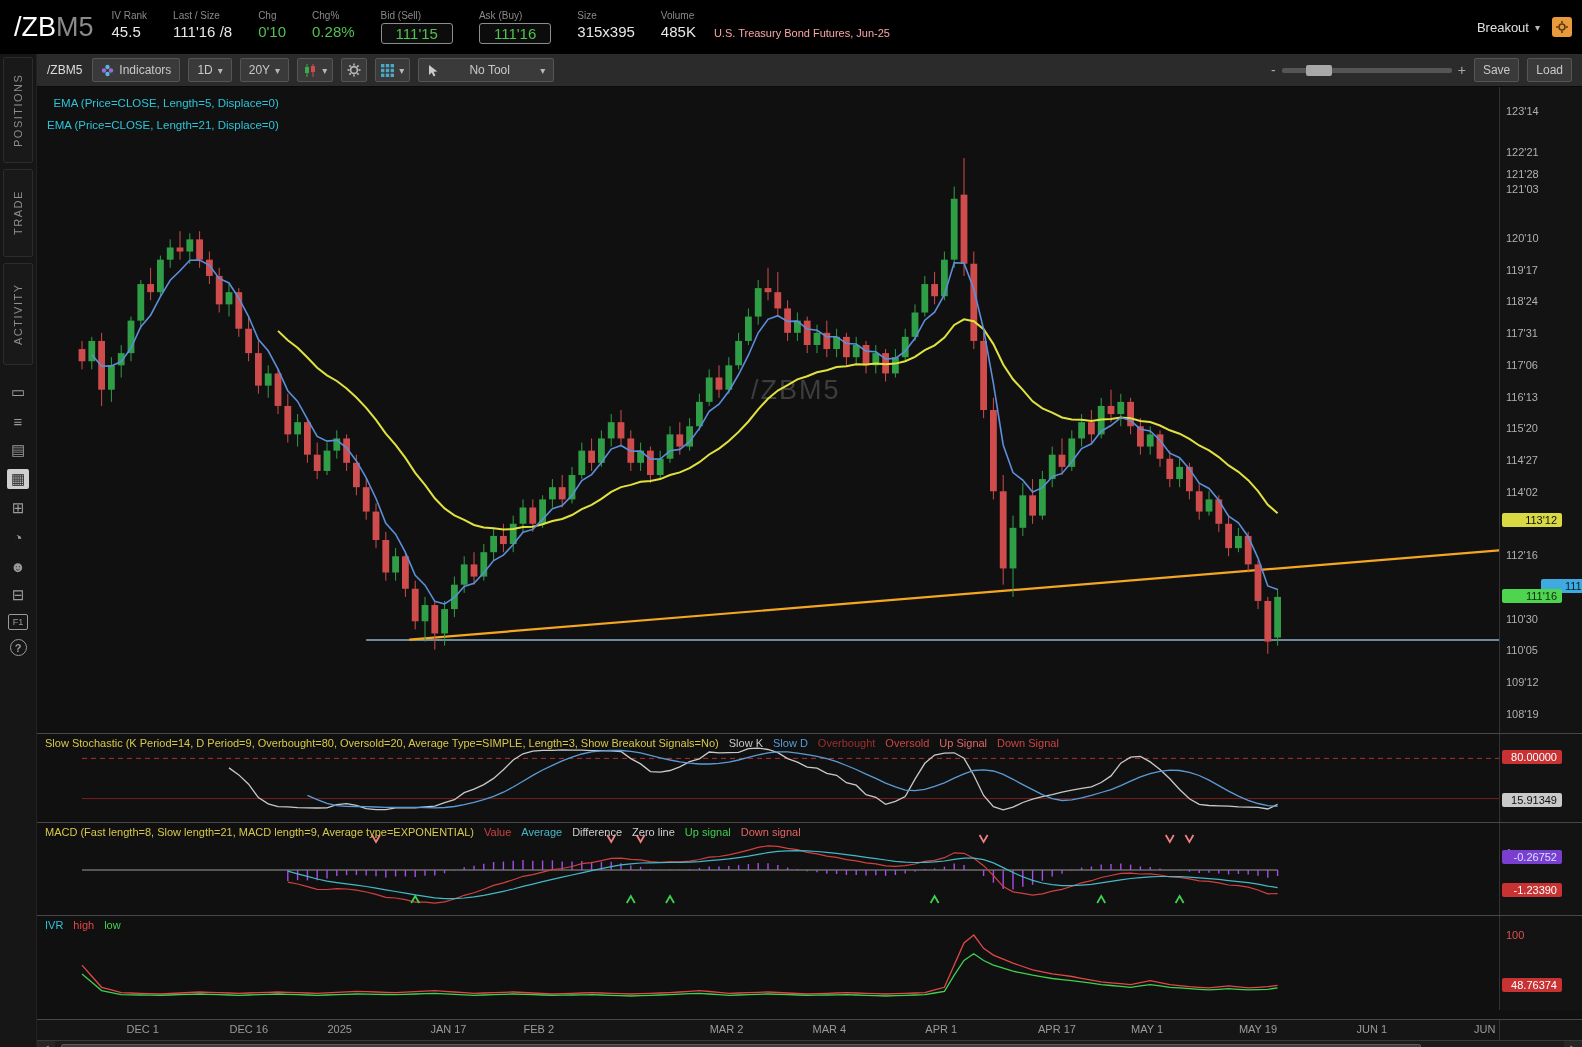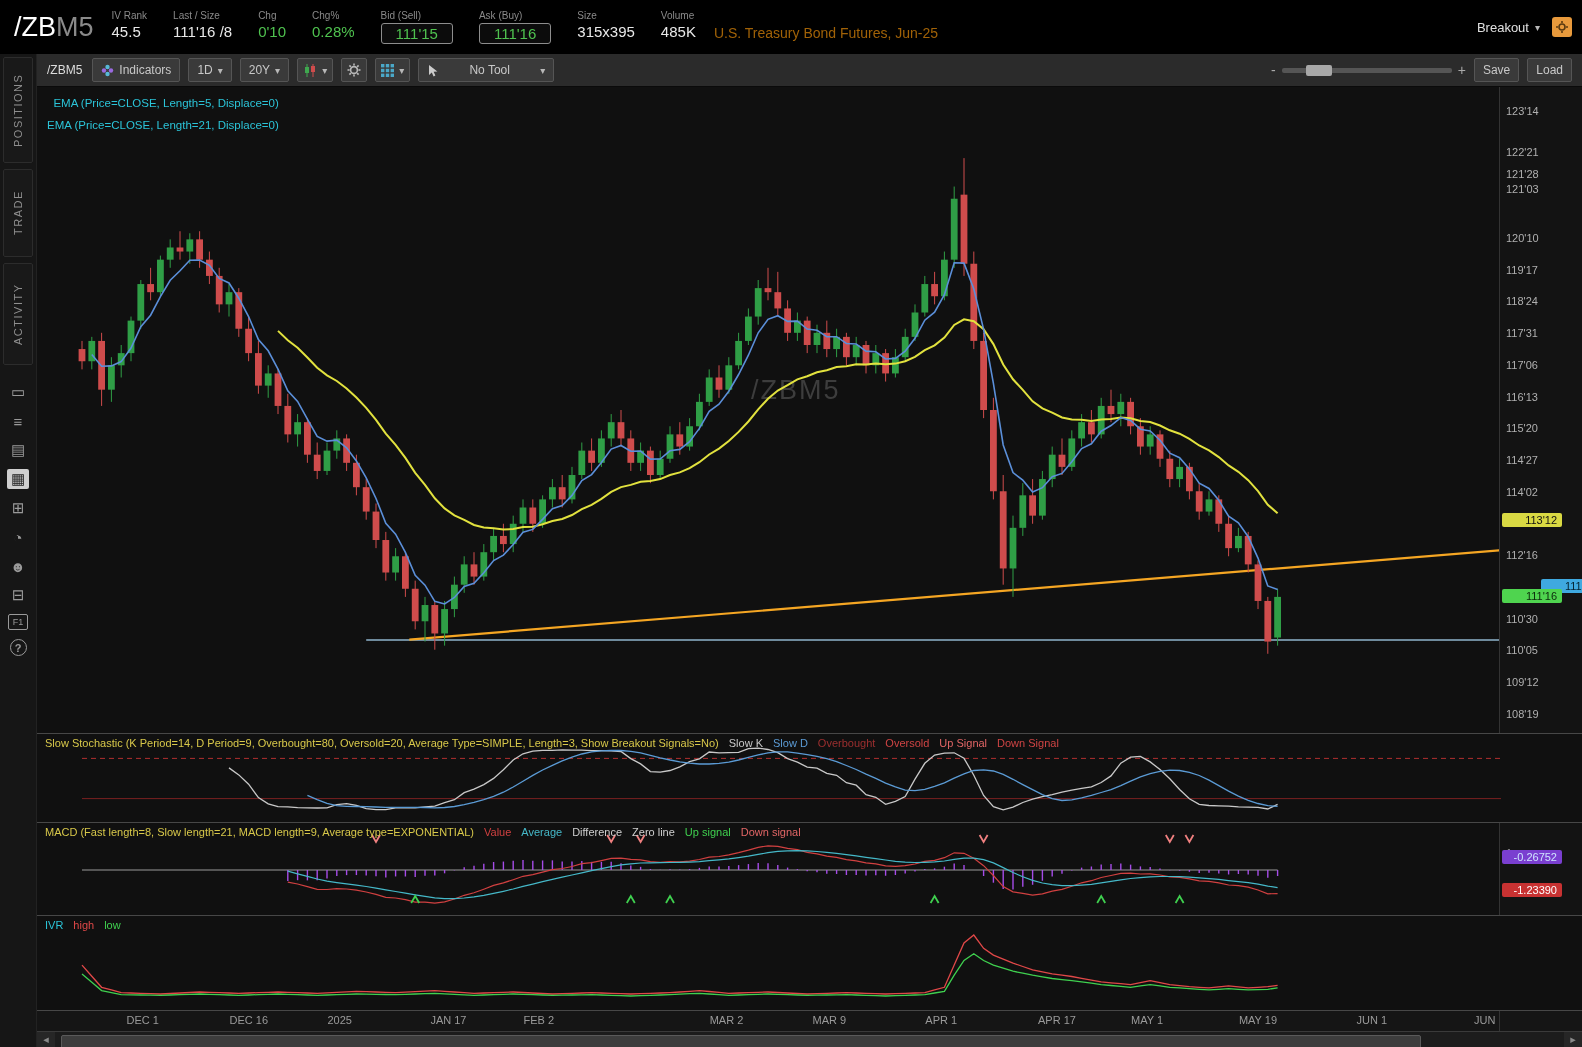--- a/index.html
+++ b/index.html
@@ -9,21 +9,21 @@
   .hdr{height:54px;display:flex;align-items:center;padding:0 10px;background:#000;flex:0 0 auto;}
   .sym{font-size:27px;margin:0 18px 0 4px;white-space:nowrap;}
   .sym .root{color:#fff;}
   .sym .suffix{color:#8a8a8a;}
   .hfields{display:flex;align-items:flex-start;gap:26px;}
   .hfield{display:flex;flex-direction:column;align-items:flex-start;gap:2px;}
   .hlabel{font-size:10px;color:#8a8a8a;white-space:nowrap;}
   .hvalue{font-size:15px;color:#e8e8e8;white-space:nowrap;}
   .hvalue.green{color:#4fc24f;}
   .hvalue.boxed{border:1px solid #8d8d8d;border-radius:3px;background:#0c0c0c;padding:1px 14px;}
-  .htitle{font-size:14px;color:#a16207;margin-left:18px;white-space:nowrap;margin-top:12px;}
+  .htitle{font-size:11px;color:#fca5a5;margin-left:18px;white-space:nowrap;margin-top:12px;}
   .hspacer{flex:1;}
   .accounts{display:flex;align-items:center;gap:6px;font-size:13px;color:#e0e0e0;cursor:pointer;margin-right:12px;}
   .caret{font-size:10px;color:#b8b8b8;}
   .setup{width:20px;height:20px;background:#e89a3c;border-radius:3px;display:flex;align-items:center;justify-content:center;}
   
   .bodyrow{flex:1;display:flex;min-height:0;}
   .sidebar{width:36px;background:#161616;border-right:1px solid #222;display:flex;flex-direction:column;flex:0 0 auto;}
   .vtab{writing-mode:vertical-rl;transform:rotate(180deg);display:flex;align-items:center;justify-content:center;
     color:#8f8f8f;font-size:11px;letter-spacing:1.5px;border:1px solid #2c2c2c;background:#191919;
     border-radius:2px;margin:3px;cursor:pointer;}
@@ -61,21 +61,21 @@
   .b-yellow{background:#d9d943;color:#111;}
   .b-blue{background:#3fa9e0;color:#06222e;margin-left:39px;}
   .b-green{background:#4fd44f;color:#0c2a0c;}
   .b-red{background:#c83232;color:#fff;}
   .b-gray{background:#c9c9c9;color:#111;}
   .b-purple{background:#7a3fd0;color:#cfe4ff;}
   .pane-header{position:absolute;top:3px;left:8px;font-size:11px;white-space:nowrap;z-index:3;}
   .pane-header span{margin-right:10px;}
   .chart-legend{position:absolute;top:6px;left:10px;z-index:3;font-size:11.5px;line-height:1.9;}
   
-  .xaxisrow{height:20px;background:#151515;}
+  .xaxisrow{height:20px;background:#151515;margin-top:9px;}
   .xaxis-plot{width:1464px;position:relative;}
   .xlabel{position:absolute;top:3px;font-size:11px;color:#9a9a9a;white-space:nowrap;}
   .scrollrow{height:20px;background:#1c1c1c;display:flex;align-items:center;border-top:1px solid #3a3a3a;}
   .scrollarrow{width:18px;height:100%;display:flex;align-items:center;justify-content:center;color:#8a8a8a;
     font-size:11px;cursor:pointer;background:#262626;}
   .scrolltrack{flex:1;height:100%;position:relative;background:#1c1c1c;}
   .scrollthumb{position:absolute;left:6px;top:3px;height:13px;width:90%;background:#3d3d3d;border:1px solid #5a5a5a;
     border-radius:2px;cursor:grab;}
 </style>
 </head>
@@ -532,20 +532,24 @@
         <div class="prow" style="height:88px;">
           <div class="plot" id="stoch-plot">
             <div class="pane-header" id="stoch-header"><span style="color: rgb(216, 200, 74);">Slow Stochastic (K Period=14, D Period=9, Overbought=80, Oversold=20, Average Type=SIMPLE, Length=3, Show Breakout Signals=No)</span><span style="color: rgb(200, 200, 200);">Slow K</span><span style="color: rgb(91, 155, 213);">Slow D</span><span style="color: rgb(156, 47, 47);">Overbought</span><span style="color: rgb(207, 68, 68);">Oversold</span><span style="color: rgb(226, 102, 102);">Up Signal</span><span style="color: rgb(207, 68, 68);">Down Signal</span></div>
           <svg width="1464" height="86">
                 <line x1="45" y1="24.4" x2="1464" y2="24.4" stroke="#b03030" stroke-width="1" stroke-dasharray="5,4"></line>
                 <line x1="45" y1="64.6" x2="1464" y2="64.6" stroke="#7a2020" stroke-width="1"></line>
                 <path d="M192.0 33.9 L201.8 40.9 L211.6 50.2 L221.4 63.6 L231.2 69.9 L241.0 72.6 L250.8 72.9 L260.6 73.6 L270.4 73.8 L280.2 74.0 L290.0 73.9 L299.8 70.7 L309.6 69.7 L319.4 71.4 L329.2 74.6 L339.0 75.6 L348.8 75.7 L358.6 73.9 L368.4 73.9 L378.2 73.9 L388.0 72.8 L397.8 72.1 L407.6 68.7 L417.4 65.7 L427.2 58.6 L437.0 55.1 L446.8 50.6 L456.6 44.4 L466.4 35.8 L476.2 26.0 L486.0 19.8 L495.8 17.2 L505.6 16.4 L515.4 16.3 L525.2 15.8 L535.0 16.2 L544.8 16.2 L554.6 16.6 L564.4 16.7 L574.2 16.8 L584.0 17.5 L593.8 24.6 L603.6 29.9 L613.4 37.6 L623.2 38.2 L633.0 36.5 L642.8 32.9 L652.6 27.7 L662.4 24.8 L672.2 18.0 L682.0 18.9 L691.8 18.7 L701.6 18.3 L711.4 14.7 L721.2 14.1 L731.0 15.5 L740.8 18.6 L750.6 24.6 L760.4 28.1 L770.2 33.1 L780.0 34.2 L789.8 39.3 L799.6 41.3 L809.4 48.7 L819.2 51.2 L829.0 60.7 L838.8 63.3 L848.6 70.4 L858.4 67.3 L868.2 62.5 L878.0 45.1 L887.8 29.3 L897.6 21.0 L907.4 19.1 L917.2 18.8 L927.0 24.3 L936.8 41.2 L946.6 61.5 L956.4 72.7 L966.2 75.9 L976.0 73.1 L985.8 68.5 L995.6 65.2 L1005.4 62.7 L1015.2 60.6 L1025.0 58.1 L1034.8 56.1 L1044.6 54.4 L1054.4 52.8 L1064.2 48.5 L1074.0 41.9 L1083.8 29.2 L1093.6 23.1 L1103.4 22.4 L1113.2 27.9 L1123.0 35.5 L1132.8 44.7 L1142.6 55.5 L1152.4 64.7 L1162.2 70.3 L1172.0 71.5 L1181.8 71.8 L1191.6 72.1 L1201.4 72.9 L1211.2 73.2 L1221.0 73.4 L1230.8 75.0 L1240.6 70.4 " fill="none" stroke="#c8c8c8" stroke-width="1.3"></path>
                 <path d="M270.4 61.3 L280.2 65.7 L290.0 69.4 L299.8 71.7 L309.6 72.4 L319.4 72.5 L329.2 72.7 L339.0 73.0 L348.8 73.3 L358.6 73.3 L368.4 73.3 L378.2 73.3 L388.0 73.5 L397.8 73.8 L407.6 73.5 L417.4 72.5 L427.2 70.6 L437.0 68.3 L446.8 65.7 L456.6 62.4 L466.4 58.2 L476.2 53.0 L486.0 47.2 L495.8 41.4 L505.6 36.0 L515.4 31.3 L525.2 26.9 L535.0 23.1 L544.8 20.0 L554.6 17.8 L564.4 16.8 L574.2 16.5 L584.0 16.5 L593.8 17.4 L603.6 18.9 L613.4 21.3 L623.2 23.8 L633.0 26.0 L642.8 27.9 L652.6 29.1 L662.4 30.0 L672.2 30.0 L682.0 29.4 L691.8 28.1 L701.6 26.0 L711.4 23.4 L721.2 20.9 L731.0 18.9 L740.8 17.9 L750.6 17.9 L760.4 19.1 L770.2 20.6 L780.0 22.4 L789.8 24.7 L799.6 27.7 L809.4 31.5 L819.2 35.5 L829.0 40.1 L838.8 44.4 L848.6 49.1 L858.4 52.9 L868.2 56.1 L878.0 56.7 L887.8 55.4 L897.6 52.3 L907.4 48.8 L917.2 44.1 L927.0 39.8 L936.8 36.5 L946.6 35.9 L956.4 37.0 L966.2 40.4 L976.0 45.3 L985.8 50.6 L995.6 55.7 L1005.4 60.6 L1015.2 64.6 L1025.0 66.5 L1034.8 65.9 L1044.6 63.8 L1054.4 61.3 L1064.2 58.5 L1074.0 55.6 L1083.8 51.6 L1093.6 47.2 L1103.4 42.9 L1113.2 39.6 L1123.0 37.3 L1132.8 36.2 L1142.6 36.5 L1152.4 38.3 L1162.2 41.5 L1172.0 46.2 L1181.8 51.6 L1191.6 57.1 L1201.4 62.1 L1211.2 66.3 L1221.0 69.5 L1230.8 71.7 L1240.6 72.3 " fill="none" stroke="#5b9bd5" stroke-width="1.3"></path>
               </svg>
             </div>
+          <div class="axis" id="stoch-axis">
+              <div class="axbadge b-red" style="top: 16.4px;">80.00000</div>
+              <div class="axbadge b-gray" style="top: 59.338px;">15.91349</div>
+            </div>
         </div>
 
         <div class="prow" style="height:92px;">
           <div class="plot" id="macd-plot">
             <div class="pane-header" id="macd-header"><span style="color: rgb(216, 200, 74);">MACD (Fast length=8, Slow length=21, MACD length=9, Average type=EXPONENTIAL)</span><span style="color: rgb(208, 64, 64);">Value</span><span style="color: rgb(69, 184, 200);">Average</span><span style="color: rgb(207, 207, 207);">Difference</span><span style="color: rgb(207, 207, 207);">Zero line</span><span style="color: rgb(63, 208, 79);">Up signal</span><span style="color: rgb(226, 102, 102);">Down signal</span></div>
           <svg width="1464" height="90">
                 <line x1="45" y1="47" x2="1240.6000000000001" y2="47" stroke="#9a9a9a" stroke-width="1"></line>
                 <g>
                   <line x1="250.8" y1="47" x2="250.8" y2="57.94120095129474" stroke="#a64ce8" stroke-width="1.4"></line>
                   <line x1="260.6" y1="47" x2="260.6" y2="57.18794057982315" stroke="#a64ce8" stroke-width="1.4"></line>
@@ -674,31 +678,35 @@
         </div>
 
         <div class="prow" style="height:94px;">
           <div class="plot" id="ivr-plot">
             <div class="pane-header" id="ivr-header"><span style="color: rgb(43, 196, 216);">IVR</span><span style="color: rgb(224, 72, 72);">high</span><span style="color: rgb(63, 208, 79);">low</span></div>
           <svg width="1464" height="92">
                 <path d="M45.0 49.1 L54.8 60.2 L64.6 71.3 L74.4 73.9 L84.2 76.6 L94.0 77.0 L103.8 77.3 L113.6 77.6 L123.4 78.0 L133.2 77.5 L143.0 77.0 L152.8 76.5 L162.6 76.0 L172.4 76.3 L182.2 76.6 L192.0 77.0 L201.8 77.3 L211.6 77.0 L221.4 76.6 L231.2 76.3 L241.0 76.0 L250.8 76.3 L260.6 76.6 L270.4 77.0 L280.2 77.3 L290.0 76.8 L299.8 76.3 L309.6 75.8 L319.4 75.3 L329.2 75.6 L339.0 76.0 L348.8 76.3 L358.6 76.6 L368.4 76.1 L378.2 75.6 L388.0 75.1 L397.8 74.6 L407.6 75.3 L417.4 76.0 L427.2 76.6 L437.0 77.3 L446.8 77.0 L456.6 76.6 L466.4 76.3 L476.2 76.0 L486.0 76.5 L495.8 77.0 L505.6 77.5 L515.4 78.0 L525.2 77.6 L535.0 77.3 L544.8 77.0 L554.6 76.6 L564.4 77.0 L574.2 77.3 L584.0 77.6 L593.8 78.0 L603.6 77.6 L613.4 77.3 L623.2 77.0 L633.0 76.6 L642.8 76.0 L652.6 75.3 L662.4 74.6 L672.2 75.5 L682.0 76.4 L691.8 77.3 L701.6 77.0 L711.4 76.6 L721.2 76.3 L731.0 76.0 L740.8 76.5 L750.6 77.0 L760.4 77.5 L770.2 78.0 L780.0 77.6 L789.8 77.3 L799.6 77.0 L809.4 76.6 L819.2 77.0 L829.0 77.3 L838.8 77.6 L848.6 78.0 L858.4 77.6 L868.2 77.3 L878.0 77.0 L887.8 76.6 L897.6 73.9 L907.4 71.3 L917.2 49.1 L927.0 27.0 L936.8 19.0 L946.6 32.4 L956.4 39.1 L966.2 43.1 L976.0 47.1 L985.8 50.5 L995.6 53.8 L1005.4 55.8 L1015.2 57.9 L1025.0 59.2 L1034.8 60.5 L1044.6 62.3 L1054.4 64.1 L1064.2 65.9 L1074.0 66.8 L1083.8 67.7 L1093.6 68.6 L1103.4 66.6 L1113.2 64.6 L1123.0 66.6 L1132.8 68.6 L1142.6 69.6 L1152.4 70.6 L1162.2 71.3 L1172.0 71.9 L1181.8 70.9 L1191.6 69.9 L1201.4 70.9 L1211.2 71.9 L1221.0 71.3 L1230.8 70.6 L1240.6 69.3 " fill="none" stroke="#e04848" stroke-width="1.3"></path>
                 <path d="M45.0 57.9 L54.8 66.2 L64.6 74.6 L74.4 76.6 L84.2 78.6 L94.0 78.8 L103.8 79.0 L113.6 79.1 L123.4 79.3 L133.2 79.0 L143.0 78.6 L152.8 78.3 L162.6 78.0 L172.4 78.3 L182.2 78.6 L192.0 79.0 L201.8 79.3 L211.6 79.0 L221.4 78.6 L231.2 78.3 L241.0 78.0 L250.8 78.3 L260.6 78.6 L270.4 79.0 L280.2 79.3 L290.0 79.0 L299.8 78.6 L309.6 78.3 L319.4 78.0 L329.2 78.1 L339.0 78.3 L348.8 78.5 L358.6 78.6 L368.4 78.3 L378.2 78.0 L388.0 77.6 L397.8 77.3 L407.6 77.8 L417.4 78.3 L427.2 78.8 L437.0 79.3 L446.8 79.0 L456.6 78.6 L466.4 78.3 L476.2 78.0 L486.0 78.3 L495.8 78.6 L505.6 79.0 L515.4 79.3 L525.2 79.1 L535.0 79.0 L544.8 78.8 L554.6 78.6 L564.4 79.0 L574.2 79.3 L584.0 79.6 L593.8 80.0 L603.6 79.6 L613.4 79.3 L623.2 79.0 L633.0 78.6 L642.8 78.2 L652.6 77.7 L662.4 77.3 L672.2 78.0 L682.0 78.6 L691.8 79.3 L701.6 79.0 L711.4 78.6 L721.2 78.3 L731.0 78.0 L740.8 78.3 L750.6 78.6 L760.4 79.0 L770.2 79.3 L780.0 79.1 L789.8 79.0 L799.6 78.8 L809.4 78.6 L819.2 79.0 L829.0 79.3 L838.8 79.6 L848.6 80.0 L858.4 79.6 L868.2 79.3 L878.0 79.0 L887.8 78.6 L897.6 77.0 L907.4 75.3 L917.2 59.2 L927.0 44.5 L936.8 37.8 L946.6 44.5 L956.4 49.1 L966.2 52.2 L976.0 55.2 L985.8 57.2 L995.6 59.2 L1005.4 60.9 L1015.2 62.5 L1025.0 63.6 L1034.8 64.6 L1044.6 65.9 L1054.4 67.2 L1064.2 68.6 L1074.0 69.5 L1083.8 70.4 L1093.6 71.3 L1103.4 69.9 L1113.2 68.6 L1123.0 69.9 L1132.8 71.3 L1142.6 71.9 L1152.4 72.6 L1162.2 73.3 L1172.0 73.9 L1181.8 73.3 L1191.6 72.6 L1201.4 73.3 L1211.2 73.9 L1221.0 73.6 L1230.8 73.3 L1240.6 71.9 " fill="none" stroke="#3fd04f" stroke-width="1.3"></path>
               </svg>
             </div>
+          <div class="axis" id="ivr-axis">
+              <div class="axtext red" style="top: 13px;">100</div>
+              <div class="axbadge b-red" style="top: 61.92px;">48.76374</div>
+            </div>
         </div>
 
         <div class="prow xaxisrow">
           <div class="xaxis-plot" id="xaxis-plot">
               <div class="xlabel" style="left: 89.6px;">DEC 1</div>
               <div class="xlabel" style="left: 192.5px;">DEC 16</div>
               <div class="xlabel" style="left: 290.5px;">2025</div>
               <div class="xlabel" style="left: 393.4px;">JAN 17</div>
               <div class="xlabel" style="left: 486.5px;">FEB 2</div>
               <div class="xlabel" style="left: 672.7px;">MAR 2</div>
-              <div class="xlabel" style="left: 775.6px;">MAR 9</div>
+              <div class="xlabel" style="left: 775.6px;">MAR 4</div>
               <div class="xlabel" style="left: 888.3px;">APR 1</div>
               <div class="xlabel" style="left: 1001px;">APR 17</div>
               <div class="xlabel" style="left: 1094.1px;">MAY 1</div>
               <div class="xlabel" style="left: 1201.9px;">MAY 19</div>
               <div class="xlabel" style="left: 1319.5px;">JUN 1</div>
               <div class="xlabel" style="left: 1437.1px;">JUN 16</div>
             </div>
           <div class="axis" style="background:#151515;"></div>
         </div>
 

